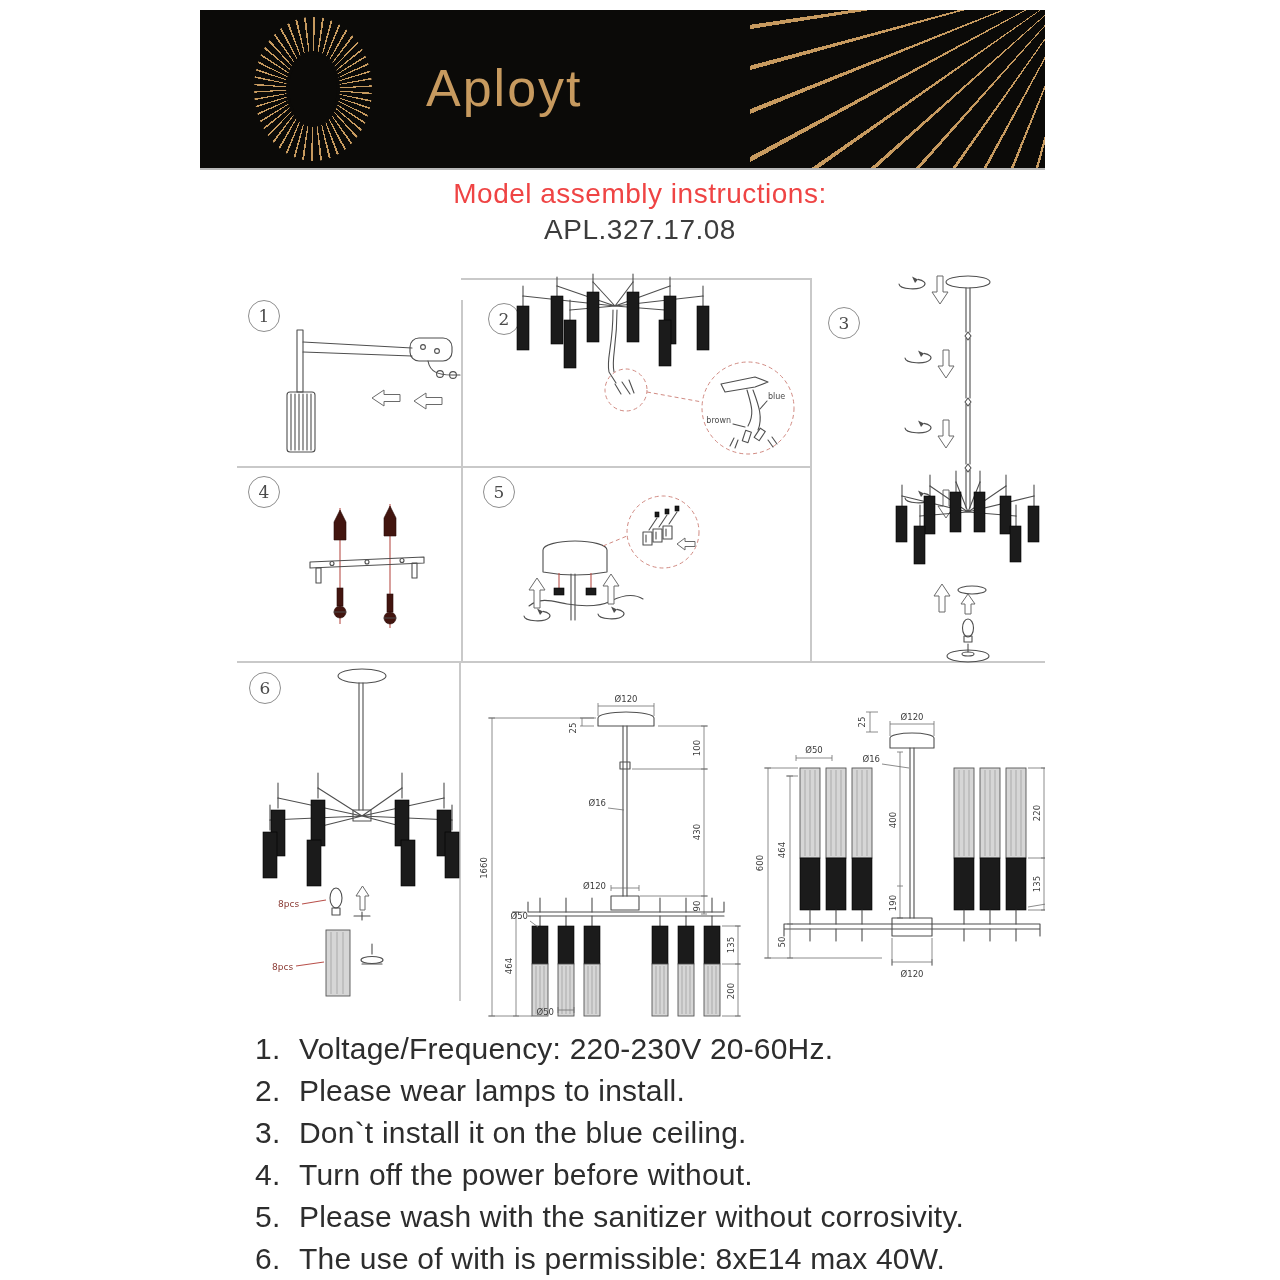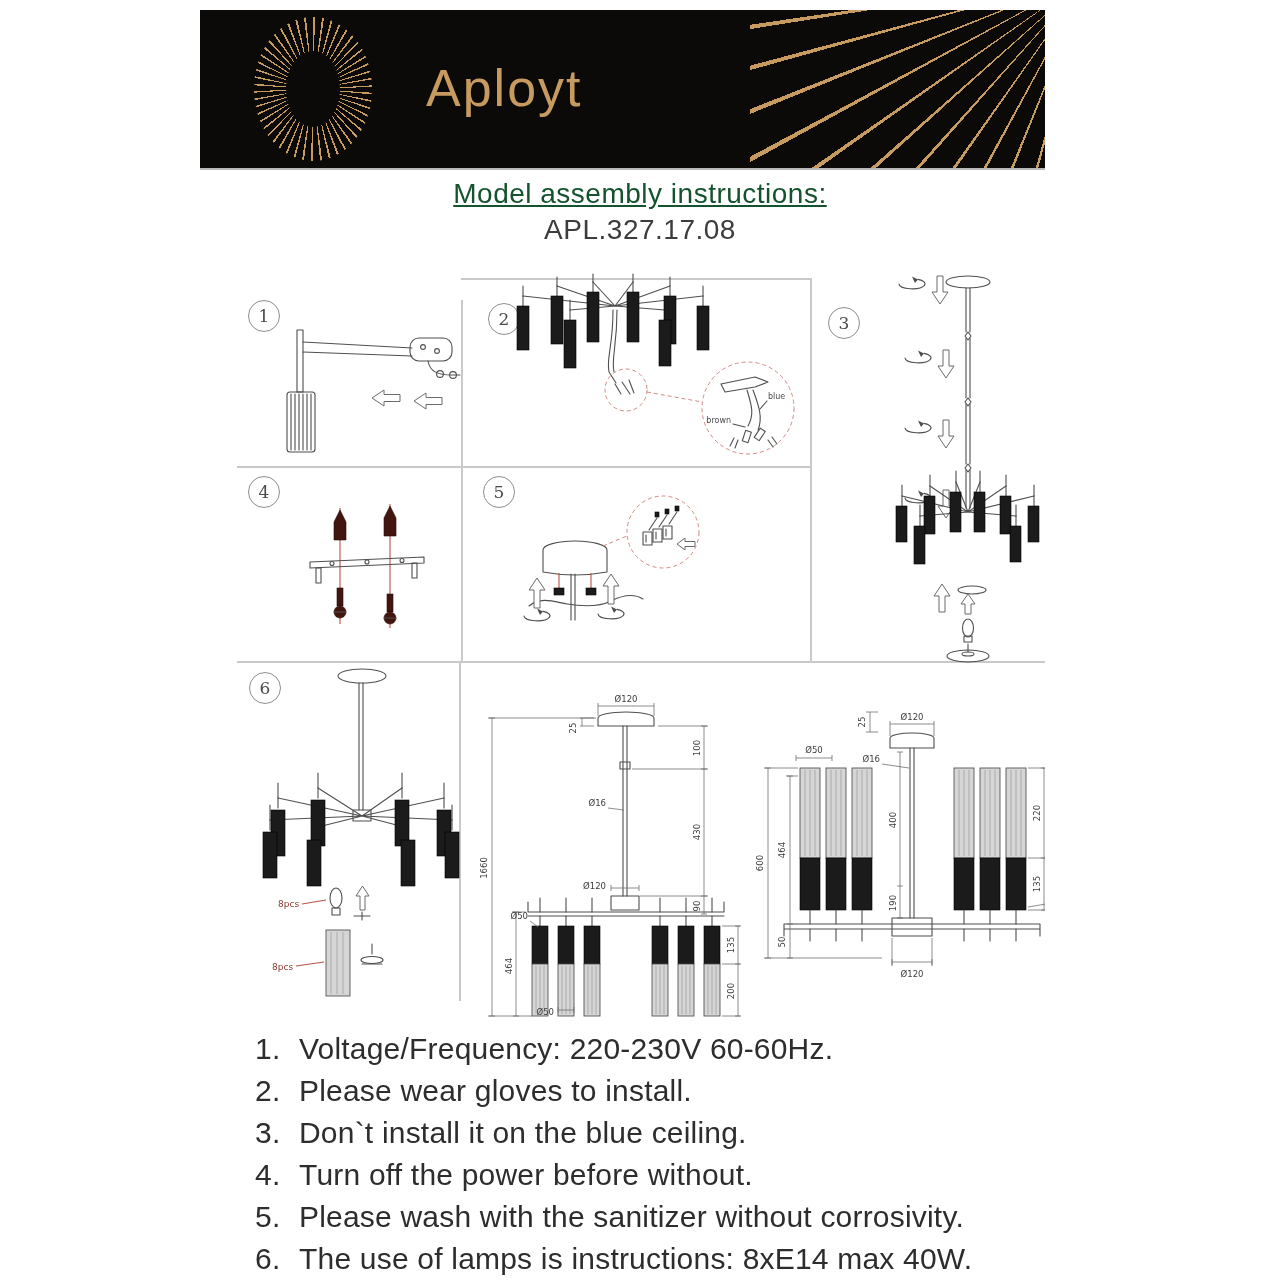--- a/index.html
+++ b/index.html
@@ -10,21 +10,21 @@
           border-bottom:2px solid #b9b9b9;overflow:hidden;}
   .sunburst{position:absolute;left:54px;top:7px;width:118px;height:144px;border-radius:50%;
             background:repeating-conic-gradient(#c79a5f 0deg 1.6deg,transparent 1.6deg 7.2deg);}
   .sunburst::after{content:'';position:absolute;left:30%;top:26%;right:30%;bottom:26%;
             background:#0b0a08;border-radius:50%;box-shadow:0 0 0 3px #0b0a08;}
   .brand{position:absolute;left:226px;top:48px;font-size:52px;font-weight:400;letter-spacing:2px;
          color:#c79a5f;font-family:"Liberation Sans",sans-serif;}
   .rays{position:absolute;right:0;top:0;width:330px;height:158px;
         background:repeating-conic-gradient(from 96deg at 103% -22%,#c79a5f 0deg .7deg,transparent .7deg 6.6deg);}
   
-  .title1{position:absolute;left:0;top:178px;width:1280px;text-align:center;font-size:28px;color:#14532d;letter-spacing:.5px;text-decoration:underline;}
+  .title1{position:absolute;left:0;top:178px;width:1280px;text-align:center;font-size:28px;color:#ef4444;letter-spacing:.5px;}
   .title2{position:absolute;left:0;top:214px;width:1280px;text-align:center;font-size:28px;color:#3c3c3c;letter-spacing:.5px;}
   
   .hline,.vline{position:absolute;background:#c9c9c9;}
   
   .badge{position:absolute;width:30px;height:30px;border:1.6px solid #8f8f8f;border-radius:50%;
          background:#fff;display:flex;align-items:center;justify-content:center;
          font:400 17px "DejaVu Serif",serif;color:#4a4a4a;}
   
   svg{position:absolute;overflow:visible;}
   .ln{stroke:#4f4f4f;fill:none;stroke-width:1.1;stroke-linejoin:round;stroke-linecap:round;}
@@ -389,37 +389,37 @@
     <text class="dim" transform="rotate(-90 33 154)" x="33" y="154" text-anchor="middle">464</text>
     <path class="dm" d="M38 228 V262 M35 262 h6"></path>
     <text class="dim" transform="rotate(-90 33 246)" x="33" y="246" text-anchor="middle">50</text>
     <path class="dm" d="M140 242 V270 M180 242 V270 M140 266 H180 M140 263 v6 M180 263 v6"></path>
     <text class="dim" x="160" y="281" text-anchor="middle">Ø120</text>
   </svg>
 
   <div class="ins">
     <div class="ins-row">
       <span class="ins-num">1.</span>
-      <span class="ins-text">Voltage/Frequency: 220-230V 60-60Hz.</span>
+      <span class="ins-text">Voltage/Frequency: 220-230V 20-60Hz.</span>
     </div>
     <div class="ins-row">
       <span class="ins-num">2.</span>
-      <span class="ins-text">Please wear gloves to install.</span>
+      <span class="ins-text">Please wear lamps to install.</span>
     </div>
     <div class="ins-row">
       <span class="ins-num">3.</span>
       <span class="ins-text">Don`t install it on the blue ceiling.</span>
     </div>
     <div class="ins-row">
       <span class="ins-num">4.</span>
       <span class="ins-text">Turn off the power before without.</span>
     </div>
     <div class="ins-row">
       <span class="ins-num">5.</span>
       <span class="ins-text">Please wash with the sanitizer without corrosivity.</span>
     </div>
     <div class="ins-row">
       <span class="ins-num">6.</span>
-      <span class="ins-text">The use of lamps is instructions: 8xE14 max 40W.</span>
+      <span class="ins-text">The use of with is permissible: 8xE14 max 40W.</span>
     </div>
   </div>
 
 </div>
 
 </body></html>

